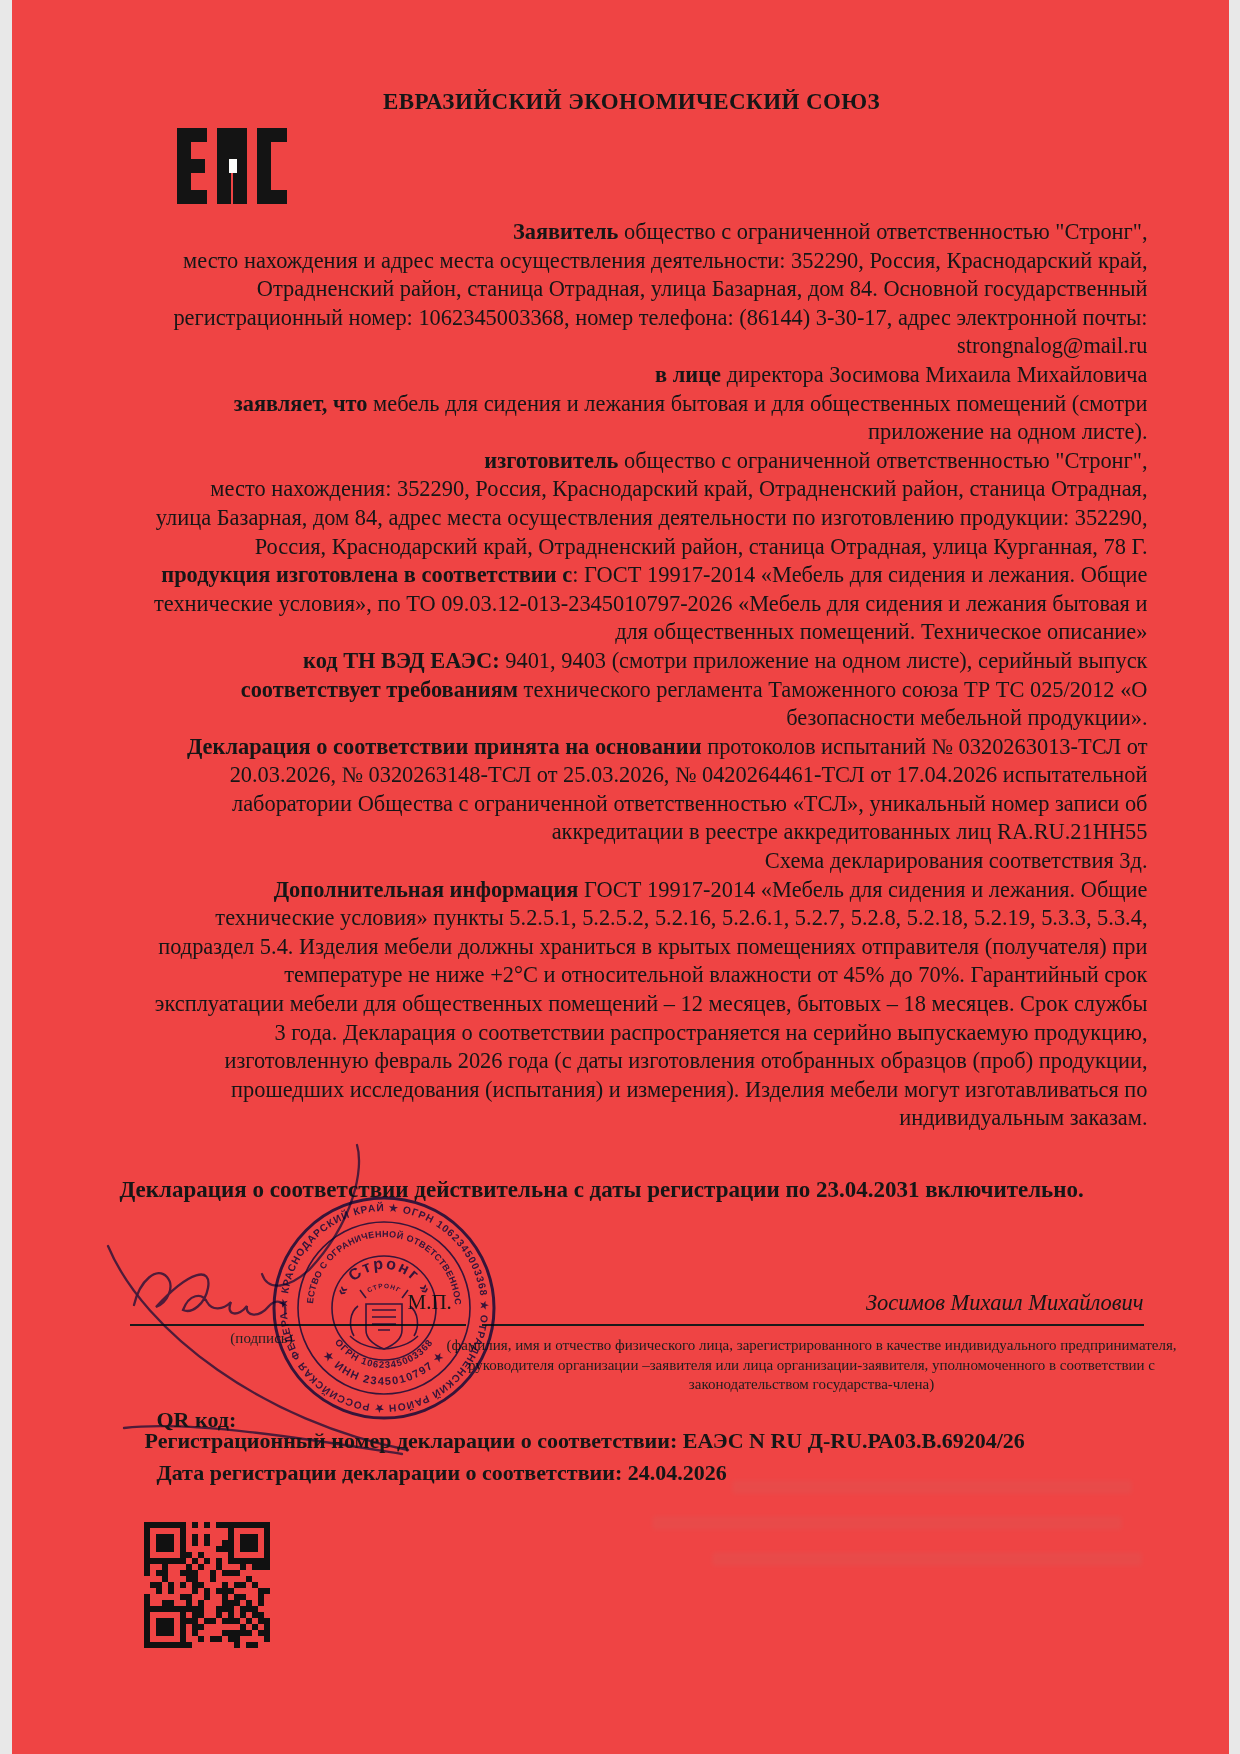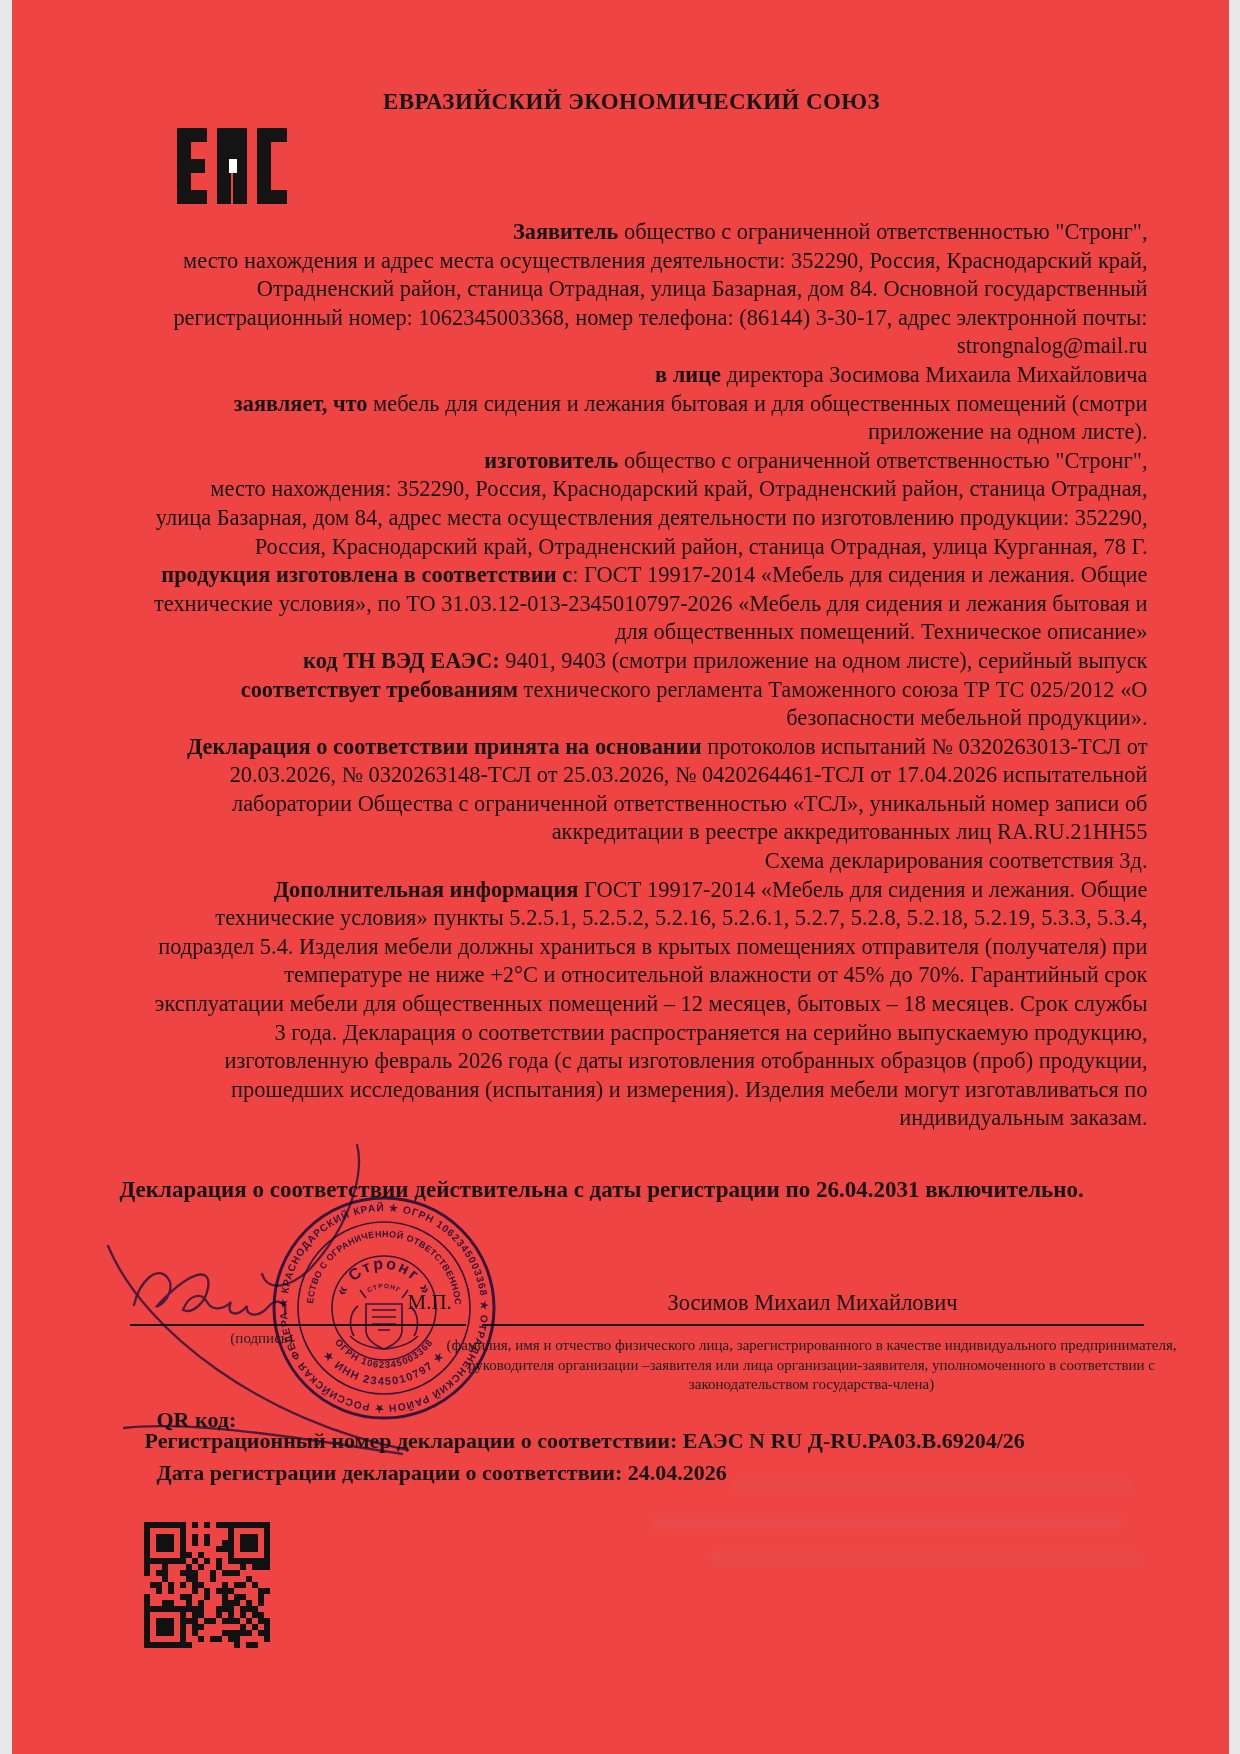--- a/index.html
+++ b/index.html
@@ -26,21 +26,21 @@
   .validity{
     position:absolute; left:108px; top:1176px; width:1132px;
     font-weight:bold; font-size:23px; line-height:27px;
   }
   
   .hline{ position:absolute; height:2px; background:#1a1a1a; }
   .sig-line{ left:118px; top:1324px; width:336px; }
   .name-line{ left:470px; top:1324px; width:662px; }
   .podpis{ position:absolute; left:160px; top:1330px; width:180px; text-align:center; font-size:15px; color:#222; }
   .mp{ position:absolute; left:396px; top:1290px; font-size:21px; }
-  .fio{ position:absolute; left:470px; top:1290px; width:662px; text-align:center; font-size:22.5px; }
+  .fio{ position:absolute; left:470px; top:1290px; width:662px; text-align:right; font-size:22.5px;font-style:italic; }
   .fineprint{
     position:absolute; left:430px; top:1336px; width:740px;
     text-align:center; font-size:15px; line-height:19.5px; color:#1d1d1d;
   }
   
   .reg1{ position:absolute; left:133px; top:1428px; font-weight:bold; font-size:22px; }
   .reg2{ position:absolute; left:145px; top:1460px; font-weight:bold; font-size:22px; }
   .qrlabel{ position:absolute; left:145px; top:1407px; font-weight:bold; font-size:22px; }
   .qr{
     position:absolute; left:132px; top:1522px;
@@ -80,30 +80,30 @@
     <div>ЕВРАЗИЙСКИЙ ЭКОНОМИЧЕСКИЙ СОЮЗ</div>
   </div>
 
   <div class="body-text">
       <div class="para"><span class="b">Заявитель</span><span> общество с ограниченной ответственностью "Стронг",</span></div>
       <div class="para"><span>место нахождения и адрес места осуществления деятельности: 352290, Россия, Краснодарский край, Отрадненский район, станица Отрадная, улица Базарная, дом 84. Основной государственный регистрационный номер: 1062345003368, номер телефона: (86144) 3-30-17, адрес электронной почты: strongnalog@mail.ru</span></div>
       <div class="para"><span class="b">в лице</span><span>  директора Зосимова Михаила Михайловича</span></div>
       <div class="para"><span class="b">заявляет, что</span><span> мебель для сидения и лежания бытовая и для общественных помещений (смотри приложение на одном листе).</span></div>
       <div class="para"><span class="b">изготовитель</span><span> общество с ограниченной ответственностью "Стронг",</span></div>
       <div class="para"><span>место нахождения: 352290, Россия, Краснодарский край, Отрадненский район, станица Отрадная, улица Базарная, дом 84, адрес места осуществления деятельности по изготовлению продукции: 352290, Россия, Краснодарский край, Отрадненский район, станица Отрадная, улица Курганная, 78 Г.</span></div>
-      <div class="para"><span class="b">продукция изготовлена в соответствии с</span><span>: ГОСТ 19917-2014 «Мебель для сидения и лежания. Общие технические условия», по ТО 31.03.12-013-2345010797-2026 «Мебель для сидения и лежания бытовая и для общественных помещений. Техническое описание»</span></div>
+      <div class="para"><span class="b">продукция изготовлена в соответствии с</span><span>: ГОСТ 19917-2014 «Мебель для сидения и лежания. Общие технические условия», по ТО 09.03.12-013-2345010797-2026 «Мебель для сидения и лежания бытовая и для общественных помещений. Техническое описание»</span></div>
       <div class="para"><span class="b">код ТН ВЭД ЕАЭС:</span><span> 9401, 9403 (смотри приложение на одном листе), серийный выпуск</span></div>
       <div class="para"><span class="b">соответствует требованиям</span><span> технического регламента Таможенного союза ТР ТС 025/2012 «О безопасности мебельной продукции».</span></div>
       <div class="para"><span class="b">Декларация о соответствии принята на основании</span><span> протоколов испытаний № 0320263013-ТСЛ от 20.03.2026, № 0320263148-ТСЛ от 25.03.2026, № 0420264461-ТСЛ от 17.04.2026 испытательной лаборатории Общества с ограниченной ответственностью «ТСЛ», уникальный номер записи об аккредитации в реестре аккредитованных лиц RA.RU.21НН55</span></div>
       <div class="para"><span>Схема декларирования соответствия 3д.</span></div>
       <div class="para"><span class="b">Дополнительная информация</span><span> ГОСТ 19917-2014 «Мебель для сидения и лежания. Общие технические условия» пункты 5.2.5.1, 5.2.5.2, 5.2.16, 5.2.6.1, 5.2.7, 5.2.8, 5.2.18, 5.2.19, 5.3.3, 5.3.4, подраздел 5.4. Изделия мебели должны храниться в крытых помещениях отправителя (получателя) при температуре не ниже +2°С и относительной влажности от 45% до 70%. Гарантийный срок эксплуатации мебели для общественных помещений – 12 месяцев, бытовых – 18 месяцев. Срок службы 3 года. Декларация о соответствии распространяется на серийно выпускаемую продукцию, изготовленную февраль 2026 года (с даты изготовления отобранных образцов (проб) продукции, прошедших исследования (испытания) и измерения). Изделия мебели могут изготавливаться по индивидуальным заказам.</span></div>
     </div>
 
   <div class="validity">
-    <span>Декларация о соответствии действительна с даты регистрации по </span><span>26.04.2031</span><span>  включительно.</span>
+    <span>Декларация о соответствии действительна с даты регистрации по </span><span>23.04.2031</span><span>  включительно.</span>
   </div>
 
   <div class="hline sig-line"></div>
   <div class="podpis">(подпись)</div>
   <div class="mp">М.П.</div>
   <div class="fio">Зосимов Михаил Михайлович</div>
   <div class="hline name-line"></div>
   <div class="fineprint">(фамилия, имя и отчество физического лица, зарегистрированного в качестве индивидуального предпринимателя, руководителя организации –заявителя или лица организации-заявителя, уполномоченного в соответствии с законодательством государства-члена)</div>
 
   <div class="stamp">

